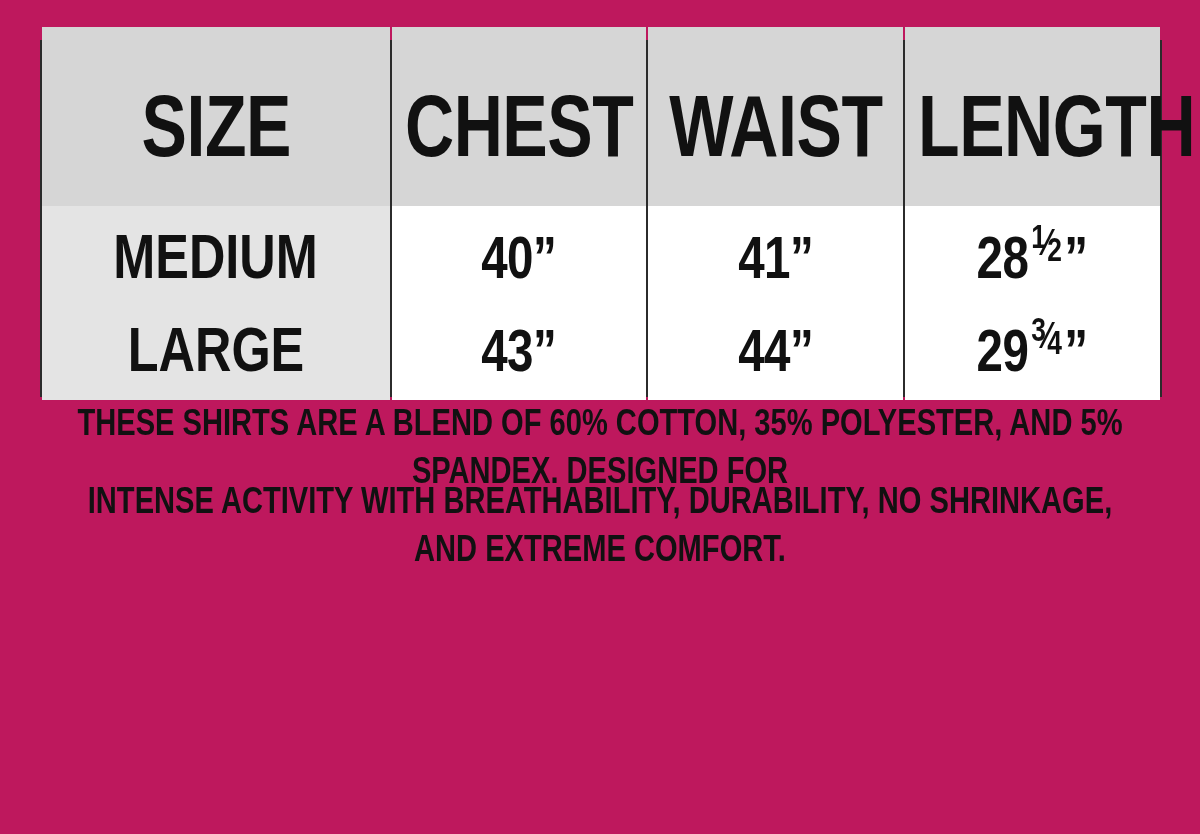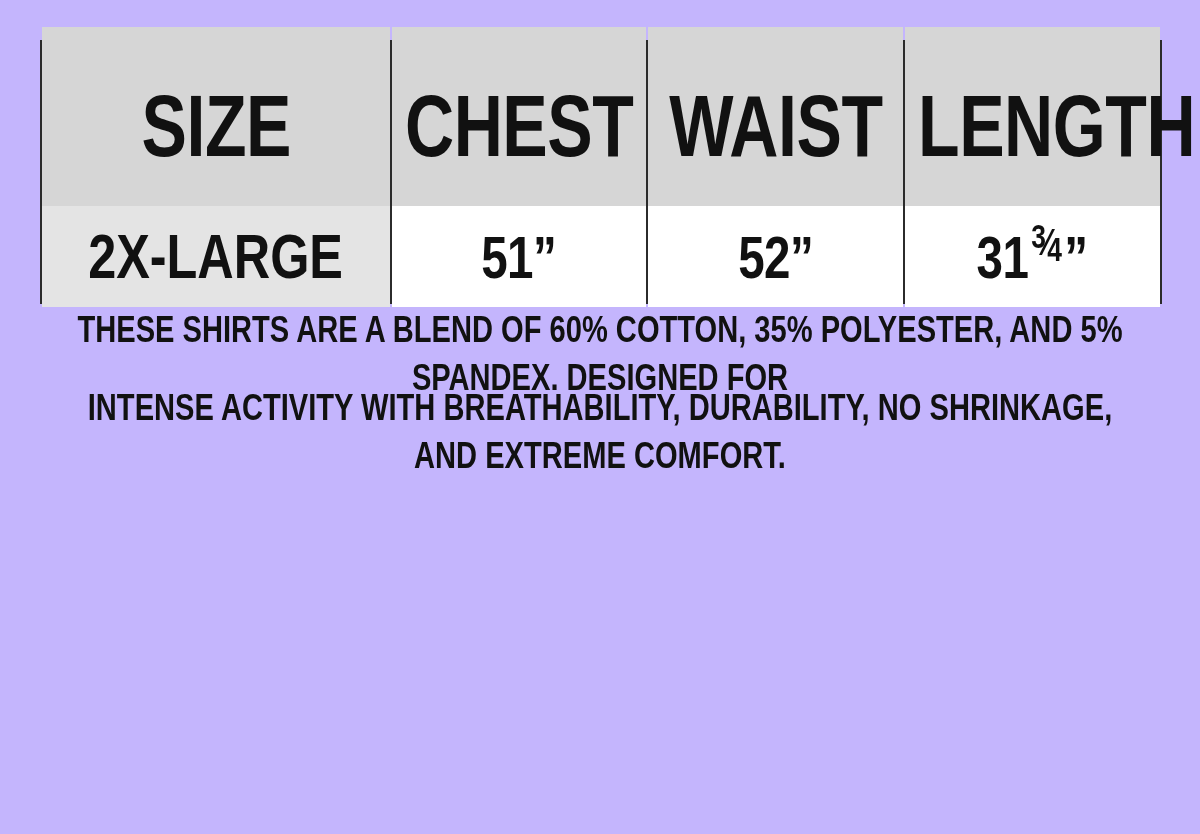--- a/index.html
+++ b/index.html
@@ -11,21 +11,21 @@
     height: 834px;
     background: #ffffff;
     font-family: "Liberation Sans", sans-serif;
     overflow: hidden;
   }
   .page {
     position: relative;
     width: 1200px;
     height: 834px;
     box-sizing: border-box;
-    background: #c4b5fd;
+    background: #be185d;
   }
   .sheet {
     position: absolute;
     left: 40px;
     top: 40px;
     width: 1120px;
     height: 754px;
   }
   table.size-table {
     width: 1120px;
@@ -141,29 +141,35 @@
         <tr>
           <th><span class="hdr-inner">SIZE</span></th>
           <th><span class="hdr-inner">CHEST</span></th>
           <th><span class="hdr-inner">WAIST</span></th>
           <th><span class="hdr-inner">LENGTH</span></th>
         </tr>
       </thead>
       <tbody>
 
 
+        <tr>
+          <td class="size-cell"><span>MEDIUM</span></td>
+          <td class="meas"><span class="val">40”</span></td>
+          <td class="meas"><span class="val">41”</span></td>
+          <td class="meas"><span class="val"><span>28</span><span class="frac"><span class="num">1</span><span class="slash">⁄</span><span class="den">2</span></span><span>”</span></span></td>
+        </tr>
+
+        <tr>
+          <td class="size-cell"><span>LARGE</span></td>
+          <td class="meas"><span class="val">43”</span></td>
+          <td class="meas"><span class="val">44”</span></td>
+          <td class="meas"><span class="val"><span>29</span><span class="frac"><span class="num">3</span><span class="slash">⁄</span><span class="den">4</span></span><span>”</span></span></td>
+        </tr>
 
 
-
-        <tr>
-          <td class="size-cell"><span>2X-LARGE</span></td>
-          <td class="meas"><span class="val">51”</span></td>
-          <td class="meas"><span class="val">52”</span></td>
-          <td class="meas"><span class="val"><span>31</span><span class="frac"><span class="num">3</span><span class="slash">⁄</span><span class="den">4</span></span><span>”</span></span></td>
-        </tr>
 
       </tbody>
     </table>
 
     <div class="note">
       <span>THESE SHIRTS ARE A BLEND OF 60% COTTON, 35% POLYESTER, AND 5% SPANDEX. DESIGNED FOR</span><br>
       <span>INTENSE ACTIVITY WITH BREATHABILITY,  DURABILITY, NO SHRINKAGE, AND EXTREME COMFORT.</span>
     </div>
 
   </div>

